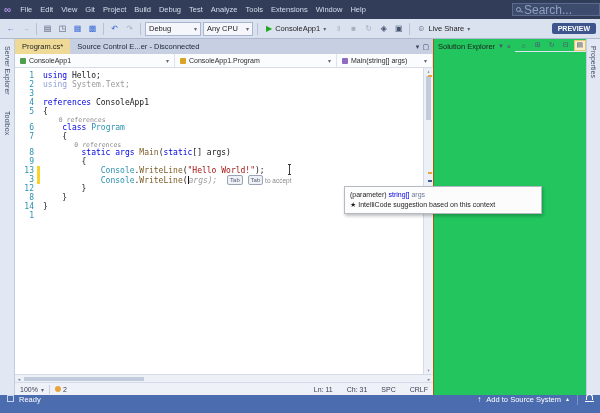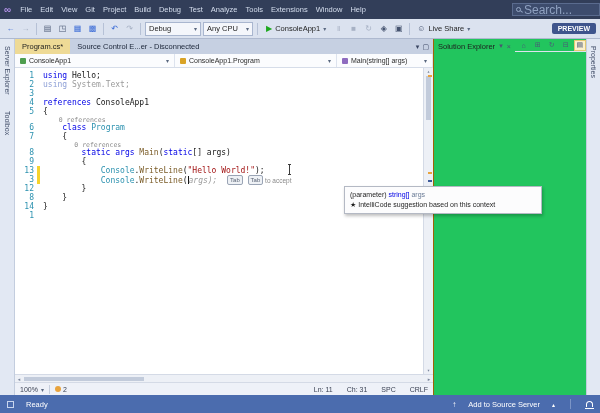--- a/index.html
+++ b/index.html
@@ -136,21 +136,21 @@
 .ic-csproject{background:#4f9e4f}
 .ic-dependencies{background:#5f7ca8}
 .ic-csfile{background:#93b33c}
 
 
 #tooltip{position:absolute;left:344px;top:186px;width:198px;background:#fcfcfd;border:1px solid #b4b9c4;box-shadow:1px 2px 3px rgba(0,0,0,.25);padding:3px 5px;font-size:7px;line-height:10px;z-index:40;color:#1e1e1e}
 .tt-type{color:#0000e6}
 .tt-name{color:#6a7b96}
 
 
-#statusbar{position:absolute;left:0;right:0;bottom:0;height:18px;background:#4b6cae;color:#fff;display:flex;align-items:center;padding:0 7px;gap:12px;font-size:7.5px}
+#statusbar{position:absolute;left:0;right:0;bottom:0;height:18px;background:#4b6cae;color:#fff;display:flex;padding:0 7px;gap:5px;font-size:7.5px}
 .ready-ico{width:7px;height:7px;border:1px solid #c8d5ee;flex:none}
 .sb-spacer{flex:1}
 .sb-up{font-size:8px}
 .sb-chev{font-size:6px}
 .sb-sep{width:1px;height:10px;background:#7b94c6;margin:0 3px}
 .bell{width:7px;height:6px;border:1px solid #fff;border-bottom:none;border-radius:4px 4px 0 0;position:relative;margin-top:-1px}
 .bell:after{content:"";position:absolute;left:-2px;right:-2px;bottom:-2px;height:1px;background:#fff}
 </style>
 </head>
 <body>
@@ -393,19 +393,19 @@
   <div id="tooltip">
     <div><span>(parameter) </span><span class="tt-type">string[]</span><span class="tt-name"> args</span></div>
     <div><span>★</span> <span>IntelliCode suggestion based on this context</span></div>
   </div>
 
   <div id="statusbar">
     <span class="ready-ico"></span>
     <span>Ready</span>
     <span class="sb-spacer"></span>
     <span class="sb-up">↑</span>
-    <span>Add to Source Server</span>
+    <span>Add to Source System</span>
     <span class="sb-chev">▴</span>
     <span class="sb-sep"></span>
     <span class="bell"></span>
   </div>
 
 </div>
 
 </body></html>

